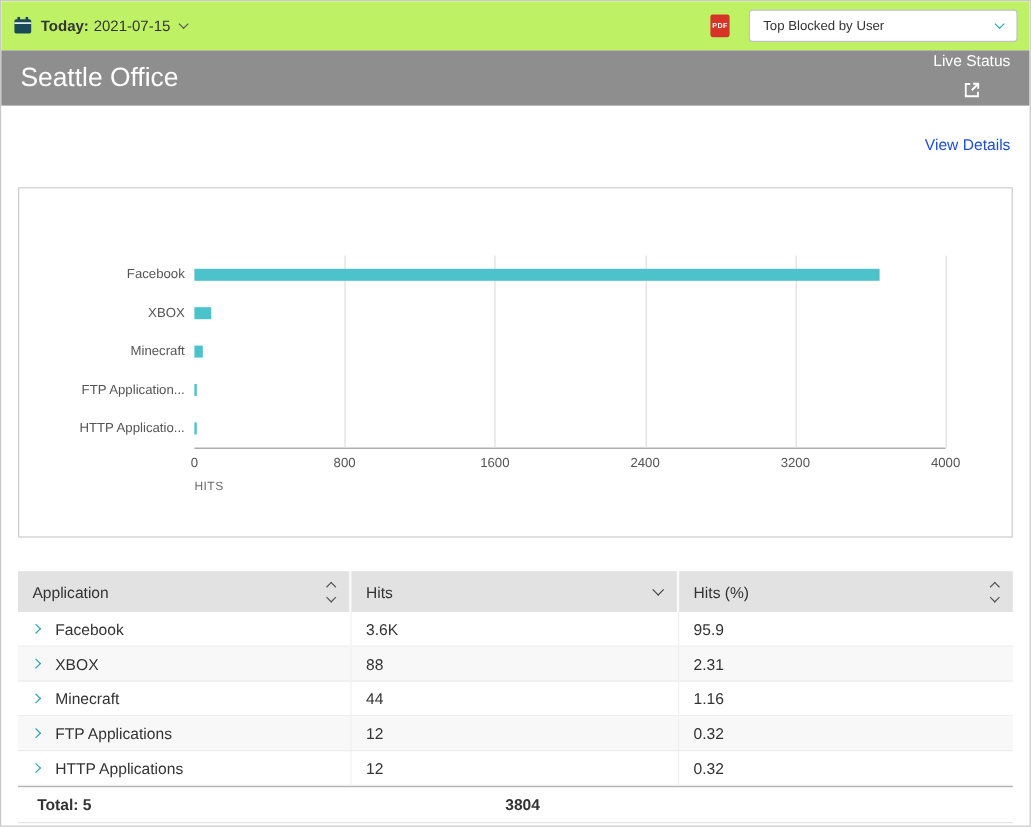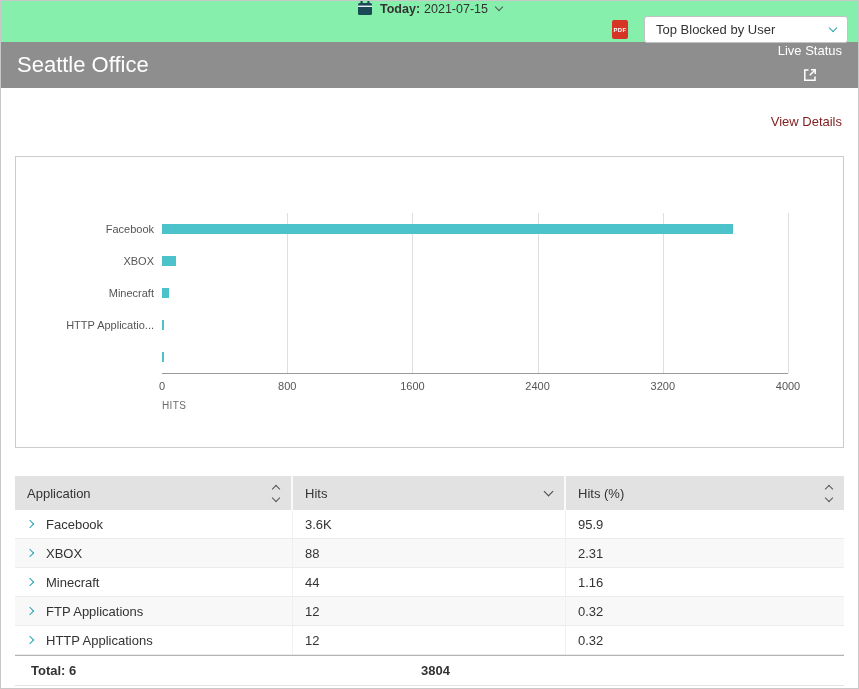--- a/index.html
+++ b/index.html
@@ -4,58 +4,58 @@
 <style>
   * { margin:0; padding:0; box-sizing:border-box; }
   body { background:#e9e9e9; font-family:"Liberation Sans", sans-serif; }
   .page {
     width:859px; height:689px; background:#fff;
     border:1px solid #c8c8c8; position:relative; overflow:hidden;
   }
 
   
   .topbar {
-    height:41px; background:#86efac; display:flex; align-items:center;
-    padding:0 10px; font-size:12.5px; color:#333;flex-direction:column;
+    height:41px; background:#bef264; display:flex; align-items:center;
+    padding:0 10px; font-size:12.5px; color:#333;
   }
   .date-picker { display:flex; align-items:center; cursor:pointer; }
   .cal-icon { margin-right:7px; display:flex; }
   .date-label { font-weight:bold; margin-right:4px; }
   .caret {
     display:inline-block; width:6px; height:6px;
     border-right:1.5px solid currentColor; border-bottom:1.5px solid currentColor;
     transform:rotate(45deg); margin-top:-3px;
   }
   .date-caret { color:#555; margin-left:8px; }
   .topbar-right { margin-left:auto; display:flex; align-items:center; }
   .pdf-btn {
     width:16px; height:19px; background:#d63426; border-radius:2px;
     color:#fff; font-size:6px; font-weight:bold; letter-spacing:.3px;
     display:flex; align-items:center; justify-content:center;
     margin-right:16px; cursor:pointer;
   }
   .report-select {
-    width:204px; height:27px; background:#fff; border:1px solid #c2c2c2;
+    width:224px; height:27px; background:#fff; border:1px solid #c2c2c2;
     border-radius:3px; display:flex; align-items:center; justify-content:space-between;
-    padding:0 11px; font-size:13px; color:#333; cursor:pointer;
+    padding:0 11px; font-size:11px; color:#333; cursor:pointer;
   }
   .select-caret { color:#2aa5b2; }
 
   
   .titlebar {
     height:46px; background:#8e8e8e; color:#fff;
     display:flex; align-items:center; padding:4px 16px;
   }
   .page-title { font-size:22px; font-weight:400; }
   .live-status { margin-left:auto; display:flex; align-items:center; gap:9px; cursor:pointer;flex-direction:column; }
   .live-status-label { font-size:13px; }
 
   
   .view-details-row { padding:24px 16px 26px; text-align:right; }
-  .view-details { color:#7f1d1d; font-size:13px; text-decoration:none; cursor:pointer; }
+  .view-details { color:#1d4ed8; font-size:13px; text-decoration:none; cursor:pointer; }
 
   
   .chart-panel {
     margin:0 14px; border:1px solid #cccccc; height:292px; padding-top:56px;
   }
   .chart-body { display:flex; }
   .chart-labels { width:146px; }
   .chart-label {
     height:32px; display:flex; align-items:center; justify-content:flex-end;
     padding-right:8px; font-size:11px; color:#555;
@@ -144,20 +144,21 @@
   <div class="view-details-row">
     <a class="view-details">View Details</a>
   </div>
 
   <div class="chart-panel">
     <div class="chart-body">
       <div class="chart-labels">
         <div class="chart-label">Facebook</div>
         <div class="chart-label">XBOX</div>
         <div class="chart-label">Minecraft</div>
+        <div class="chart-label">FTP Application...</div>
         <div class="chart-label">HTTP Applicatio...</div>
       </div>
       <div class="chart-plot">
         <div class="gridline" style="left:20%"></div>
         <div class="gridline" style="left:40%"></div>
         <div class="gridline" style="left:60%"></div>
         <div class="gridline" style="left:80%"></div>
         <div class="gridline" style="left:100%"></div>
         <div class="bar-row">
             <div class="bar" style="width: 91.2%; background: rgb(76, 195, 203);"></div>
@@ -264,19 +265,19 @@
           </div>
         <div class="td col2 sepc">
             <span>12</span>
           </div>
         <div class="td col3">
             <span>0.32</span>
           </div>
       </div>
     </div>
     <div class="tfoot">
-      <div class="td1">Total: 6</div>
+      <div class="td1">Total: 5</div>
       <div class="td2">3804</div>
       <div class="td3"></div>
     </div>
   </div>
 
 </div>
 
 </body></html>

